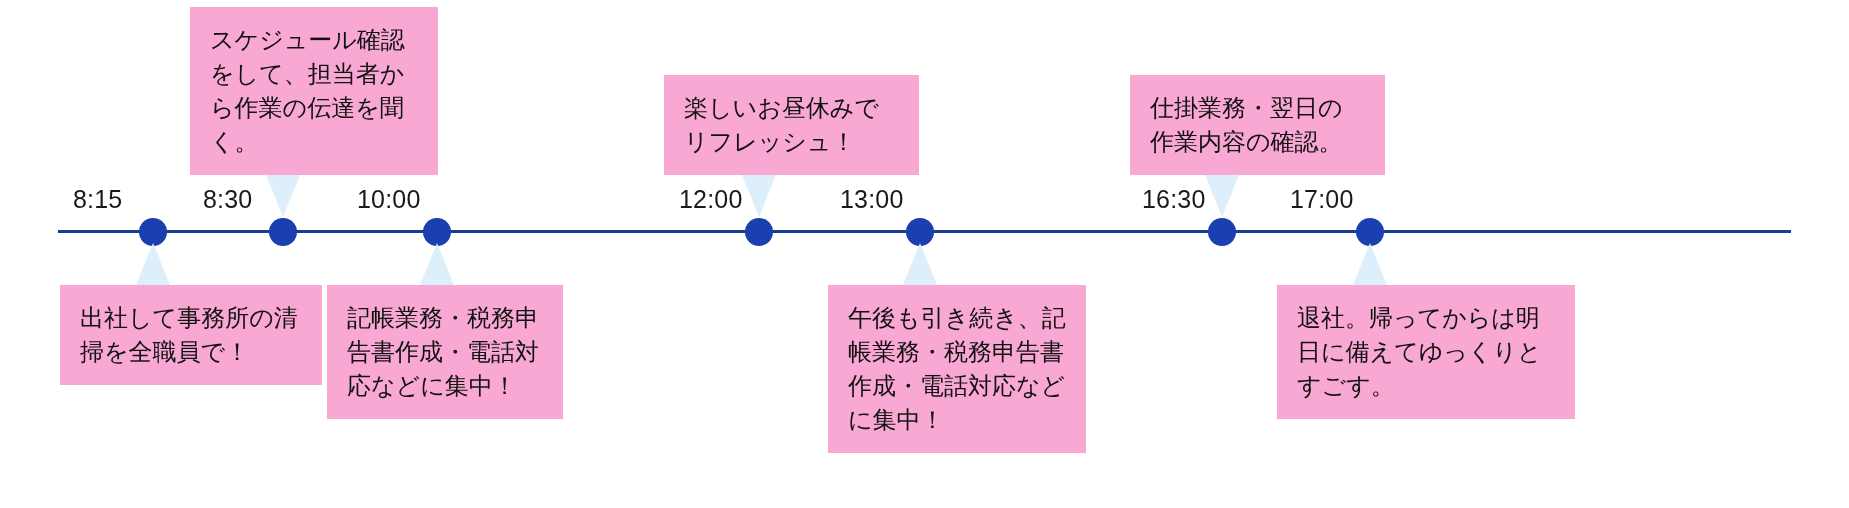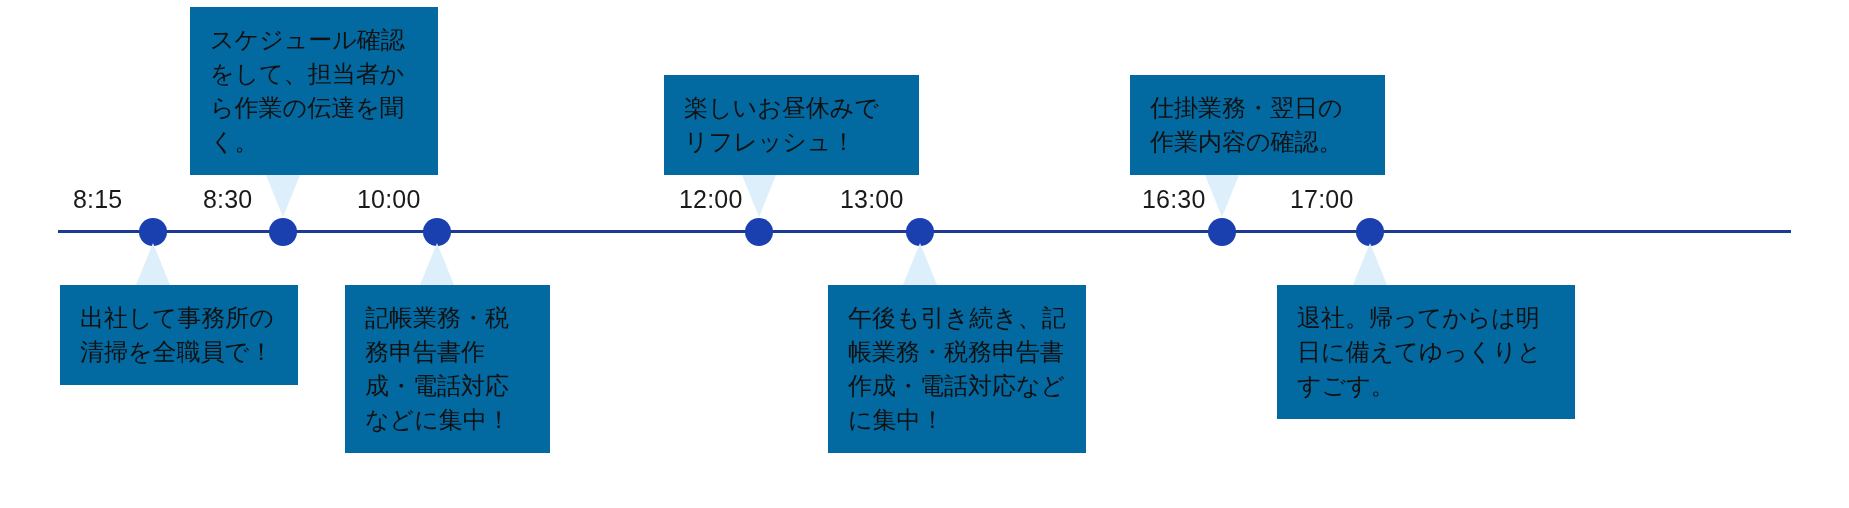--- a/index.html
+++ b/index.html
@@ -52,21 +52,21 @@
     text-align: left;
     font-size: 25px;
     color: #1a1a1a;
     letter-spacing: 0.2px;
     white-space: nowrap;
   }
 
   
   .callout {
     position: absolute;
-    background: #0369a1;
+    background: #f9a8d4;
     box-sizing: border-box;
     padding: 16px 20px 16px 20px;
     font-size: 24px;
     line-height: 1.42;
     color: #111111;
     text-align: left;
   }
   .callout.above {
     bottom: 333px;
   }
@@ -122,25 +122,25 @@
       <div class="event" style="left: 1222px;">
         <div class="dot"></div>
         <div class="time-label">16:30</div>
       </div>
       <div class="event" style="left: 1370px;">
         <div class="dot"></div>
         <div class="time-label">17:00</div>
       </div>
     </div>
 
-<div class="callout below" style="left: 60px; width: 238px; min-height: 95px;">出社して事務所の清掃を全職員で！</div>
+<div class="callout below" style="left: 60px; width: 262px; min-height: 95px;">出社して事務所の清掃を全職員で！</div>
     <div class="pointer up" style="left: 136px; top: 243px;"></div>
     <div class="callout above" style="left: 190px; width: 248px; min-height: 96px;">スケジュール確認をして、担当者から作業の伝達を聞く。</div>
     <div class="pointer down" style="left: 266px; top: 175px;"></div>
-    <div class="callout below" style="left: 345px; width: 205px; min-height: 95px;">記帳業務・税務申告書作成・電話対応などに集中！</div>
+    <div class="callout below" style="left: 327px; width: 236px; min-height: 95px;">記帳業務・税務申告書作成・電話対応などに集中！</div>
     <div class="pointer up" style="left: 420px; top: 243px;"></div>
     <div class="callout above" style="left: 664px; width: 255px; min-height: 96px;">楽しいお昼休みでリフレッシュ！</div>
     <div class="pointer down" style="left: 742px; top: 175px;"></div>
     <div class="callout below" style="left: 828px; width: 258px; min-height: 95px;">午後も引き続き、記帳業務・税務申告書作成・電話対応などに集中！</div>
     <div class="pointer up" style="left: 903px; top: 243px;"></div>
     <div class="callout above" style="left: 1130px; width: 255px; min-height: 96px;">仕掛業務・翌日の作業内容の確認。</div>
     <div class="pointer down" style="left: 1205px; top: 175px;"></div>
     <div class="callout below" style="left: 1277px; width: 298px; min-height: 95px;">退社。帰ってからは明日に備えてゆっくりとすごす。</div>
     <div class="pointer up" style="left: 1353px; top: 243px;"></div>
   </div>

